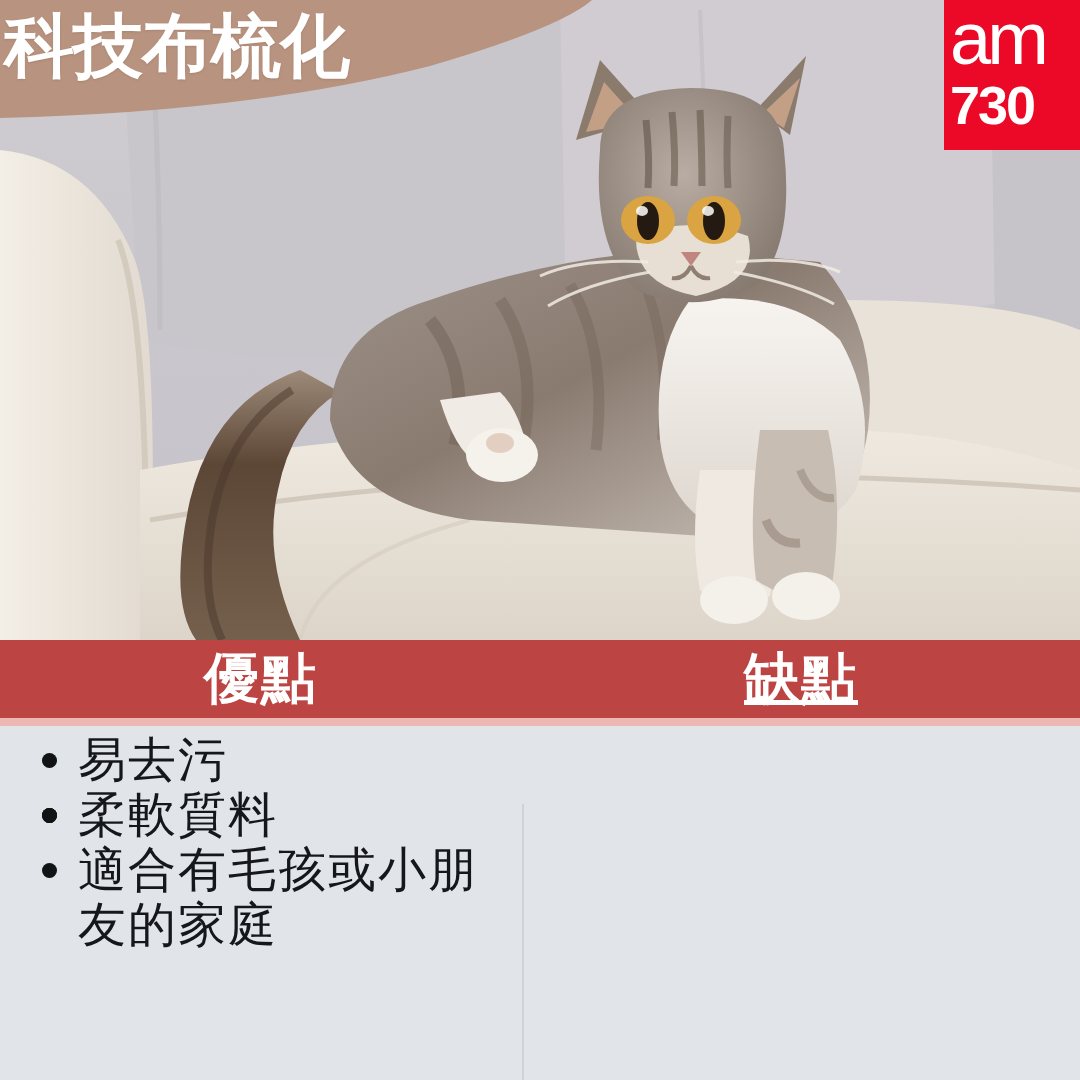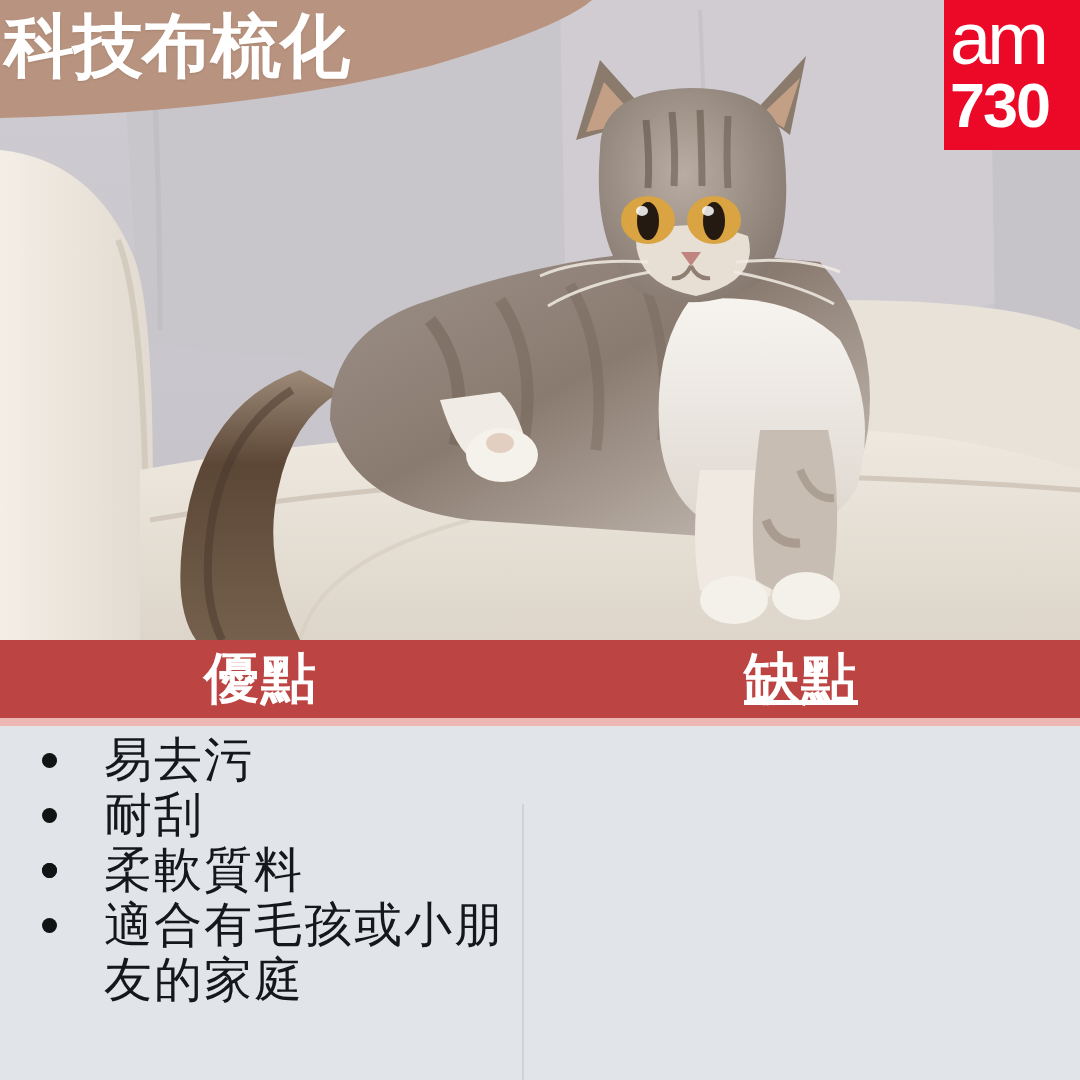--- a/index.html
+++ b/index.html
@@ -24,21 +24,21 @@
     font-size:70px;line-height:80px;font-weight:bold;color:#ffffff;
     letter-spacing:-1px;white-space:nowrap;
     text-shadow:0 1px 2px rgba(120,90,70,.25);
   }
 
   
   .logo{position:absolute;right:0;top:0;width:136px;height:150px;background:#ec0928;
         overflow:hidden;}
   .logo-am{position:absolute;left:6px;top:8px;font-size:74px;line-height:62px;
            font-weight:normal;color:#ffffff;letter-spacing:-4px;}
-  .logo-730{position:absolute;left:6px;top:70px;font-size:63px;line-height:70px;
+  .logo-730{position:absolute;left:6px;top:70px;font-size:54px;line-height:70px;
             font-weight:bold;color:#ffffff;letter-spacing:-2px;}
 
   
   .table{position:absolute;left:0;top:640px;width:1080px;height:440px;background:#e1e5ea;}
   .thead{position:relative;display:flex;width:1080px;height:78px;background:#bc4442;}
   .thead .th{flex:0 0 auto;display:flex;align-items:center;justify-content:center;
              height:78px;color:#ffffff;font-size:55px;font-weight:bold;letter-spacing:2px;}
   .th-left{width:522px;}
   .th-right{width:558px;text-decoration:underline;}
   .thead-rule{position:absolute;left:0;top:78px;width:1080px;height:8px;background:#edb8b4;}
@@ -46,21 +46,21 @@
   .tbody{position:relative;display:flex;width:1080px;height:362px;}
   .col{position:relative;height:362px;box-sizing:border-box;}
   .col-left{width:522px;padding:14px 0 0 0;}
   .col-right{width:558px;padding:26px 0 0 0;}
   .vrule{position:absolute;left:522px;top:86px;width:2px;height:354px;background:#cfd2d6;}
 
   ul.items{list-style:none;margin:0;padding:0;}
   ul.items li{position:relative;color:#15171a;}
   .bullet{position:absolute;width:15px;height:15px;border-radius:50%;background:#121315;}
 
-  .col-left ul.items li{font-size:48px;line-height:55px;padding-left:104px;letter-spacing:2px;}
+  .col-left ul.items li{font-size:48px;line-height:55px;padding-left:78px;letter-spacing:2px;}
   .col-left .bullet{left:42px;top:21px;}
 
   .col-right ul.items li{font-size:48px;line-height:55px;padding-left:68px;
                          letter-spacing:4px;margin-bottom:33px;}
   .col-right ul.items li:last-child{margin-bottom:0;}
   .col-right{padding-left:540px;}
 </style>
 </head>
 <body>
 
@@ -198,21 +198,20 @@
 
     <div class="tbody">
       <div class="col col-left">
         <ul class="items">
           <li>
             <span class="bullet"></span>
             <span>易去污</span>
           </li>
           <li>
             <span class="bullet"></span>
-            <span>耐刮</span>
           </li>
           <li>
             <span class="bullet"></span>
           </li>
           <li>
             <span class="bullet"></span>
             <span>柔軟質料</span>
           </li>
           <li>
             <span class="bullet"></span>

